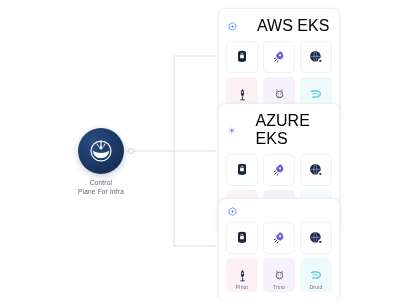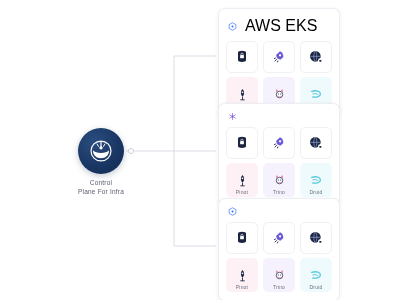--- a/index.html
+++ b/index.html
@@ -48,21 +48,21 @@
     border-radius:7px;
     box-shadow:0 1px 4px rgba(30,40,70,.07);
     padding:7px 7px 8px 7px;
     box-sizing:border-box;
   }
   .card-1{top:8px;}
   .card-2{top:103px;}
   .card-3{top:198px;}
 
   .card-head{
-    display:flex;align-items:center;gap:8px;
+    display:flex;align-items:center;gap:20px;
     margin:1px 0 6px 2px;
   }
 
   .row{display:flex;gap:5px;}
   .tile{
     flex:1;
     border-radius:5px;
     height:30px;
     display:flex;align-items:center;justify-content:center;
     position:relative;
@@ -177,20 +177,21 @@
       </div>
     </div>
   </div>
 
   <div class="card card-2">
     <div class="card-head">
       <svg width="9" height="9" viewBox="0 0 24 24">
         <path d="M12 2.5 L12 21.5 M3.5 7.2 L20.5 16.8 M20.5 7.2 L3.5 16.8" stroke="#7a4ee0" stroke-width="1.7"></path>
         <circle cx="12" cy="12" r="2.4" fill="#7a4ee0"></circle>
       </svg>
+      <span>AZURE EKS</span>
     </div>
     <div class="row">
       <div class="tile top">
         <svg width="16" height="16" viewBox="0 0 24 24" class="glyph">
           <ellipse cx="12" cy="5" rx="6" ry="2.4" fill="#1c2540"></ellipse>
           <path d="M6 5 V17 C6 18.4 8.7 19.5 12 19.5 C15.3 19.5 18 18.4 18 17 V5" fill="#1c2540"></path>
           <rect x="9.2" y="9" width="5.6" height="5" rx="1" fill="#ffffff"></rect>
           <path d="M10.4 9 V7.8 A1.6 1.6 0 0 1 13.6 7.8 V9" fill="none" stroke="#ffffff" stroke-width="1"></path>
         </svg>
       </div>

